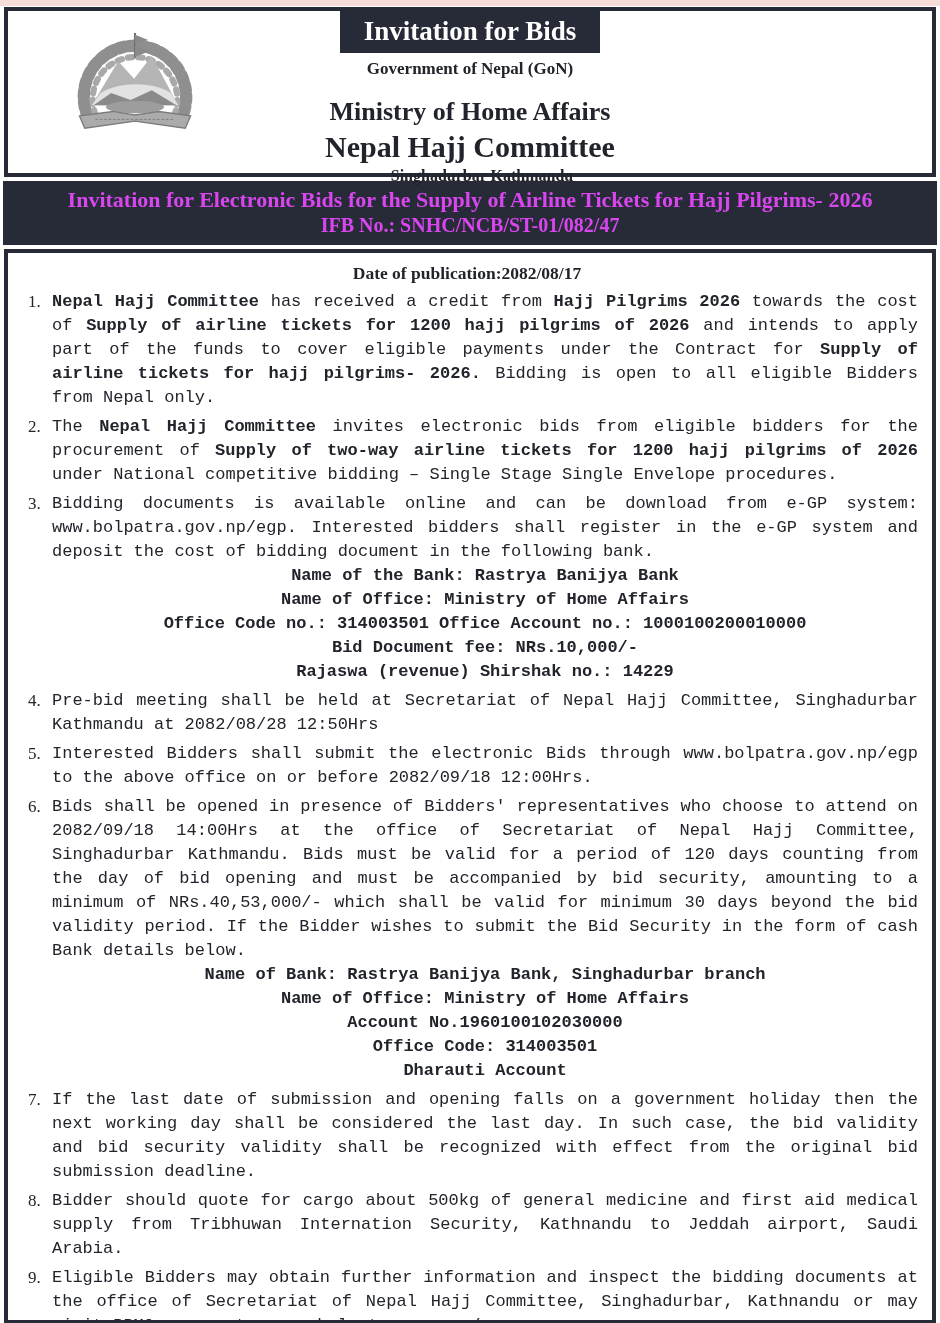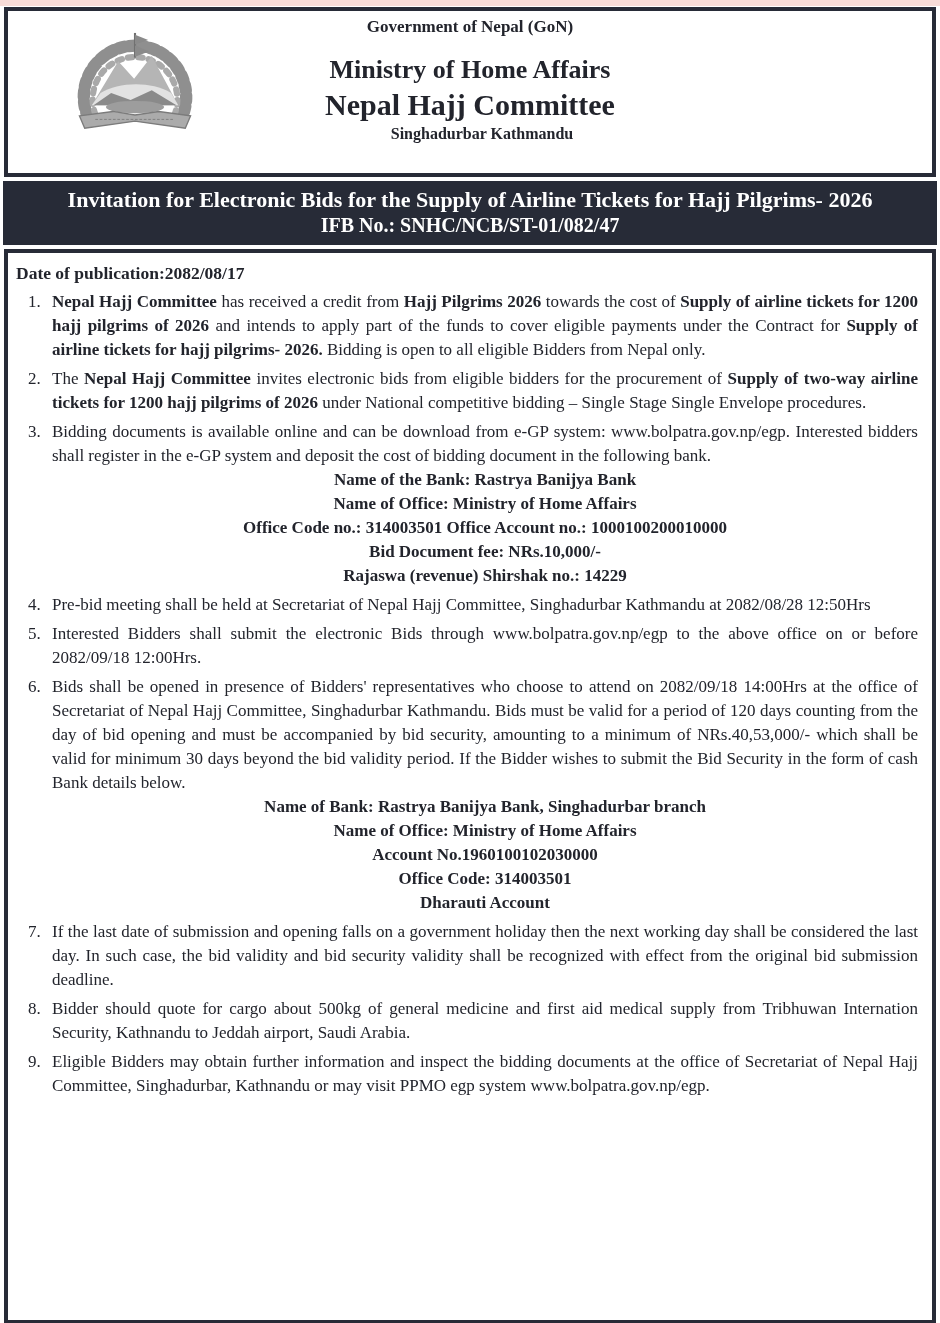--- a/index.html
+++ b/index.html
@@ -34,48 +34,49 @@
   }
   .gov-line   { font-weight: bold; font-size: 17px; line-height: 21px; margin-top: 5px; text-align: center; }
   .ministry   { font-weight: bold; font-size: 26px; line-height: 30px; margin-top: 18px; }
   .committee  { font-weight: bold; font-size: 30px; line-height: 34px; margin-top: 3px; }
   .address    { font-weight: bold; font-size: 16px; line-height: 20px; margin-top: 2px; margin-left: 24px; }
 
   
   .banner {
     margin: 4px 3px;
     background: #272b37;
-    color: #ffffff;
+    color: #d946ef;
     text-align: center;
     padding: 5px 6px 7px 6px;
   }
   .banner-l1 { font-weight: bold; font-size: 22px; line-height: 27px; }
   .banner-l2 { font-weight: bold; font-size: 20px; line-height: 25px; }
 
   
   .body-box {
     margin: 0 4px;
     border: 4px solid #272b37;
     border-bottom-width: 8px;
     background: #ffffff;
     box-sizing: border-box;
     height: 1079px;
     padding: 7px 14px 8px 8px;
     font-size: 17px;
     line-height: 24px;
     overflow: hidden;
   }
   .date-line {
+    text-align: center;
     font-weight: bold;
     font-size: 17.5px;
     margin: 1px 0 5px 0;
   }
   .item { display: flex; margin-bottom: 5px; }
   .item .num { flex: 0 0 36px; padding-left: 12px; box-sizing: border-box; }
-  .item .txt { flex: 1; text-align: justify; }
+  .item .txt { flex: 1; text-align: justify; font-family: Liberation Mono, monospace; }
   .b { font-weight: bold; }
   .bold-line { font-weight: bold; text-align: center; }
   .sig-row { display: flex; justify-content: flex-end; padding: 8px 38px 0 0; }
   .sig { text-align: center; font-weight: bold; font-size: 18px; line-height: 24px; }
 </style>
 </head>
 <body>
 
 <div class="top-tint"></div>
 
@@ -93,20 +94,21 @@
       <path d="M36,88 L66,38 L84,58 L104,32 L134,88 Z" fill="#b5b5b5"></path>
       <path d="M46,74 C66,62 102,60 126,74 L134,88 L36,88 Z" fill="#e2e2e2"></path>
       <path d="M38,88 L58,74 L80,82 L104,71 L132,88 Z" fill="#8a8a8a"></path>
 
       <ellipse cx="85" cy="90" rx="33" ry="7" fill="#9d9d9d"></ellipse>
 
       <path d="M22,100 L60,95 L85,99 L112,95 L148,100 L142,114 L85,106 L28,114 Z" fill="#ababab" stroke="#7b7b7b" stroke-width="1.5"></path>
       <path d="M40,104 L130,104" stroke="#7b7b7b" stroke-width="1" stroke-dasharray="3 2"></path>
     </svg>
   </span>
+  <div class="title-box">Invitation for Bids</div>
   <div class="gov-line">Government of Nepal (GoN)</div>
   <div class="ministry">Ministry of Home Affairs</div>
   <div class="committee">Nepal Hajj Committee</div>
   <div class="address">Singhadurbar Kathmandu</div>
 </div>
 
 <div class="banner">
   <div class="banner-l1">Invitation for Electronic Bids for the Supply of Airline Tickets for Hajj Pilgrims- 2026</div>
   <div class="banner-l2">IFB No.: SNHC/NCB/ST-01/082/47</div>
 </div>

